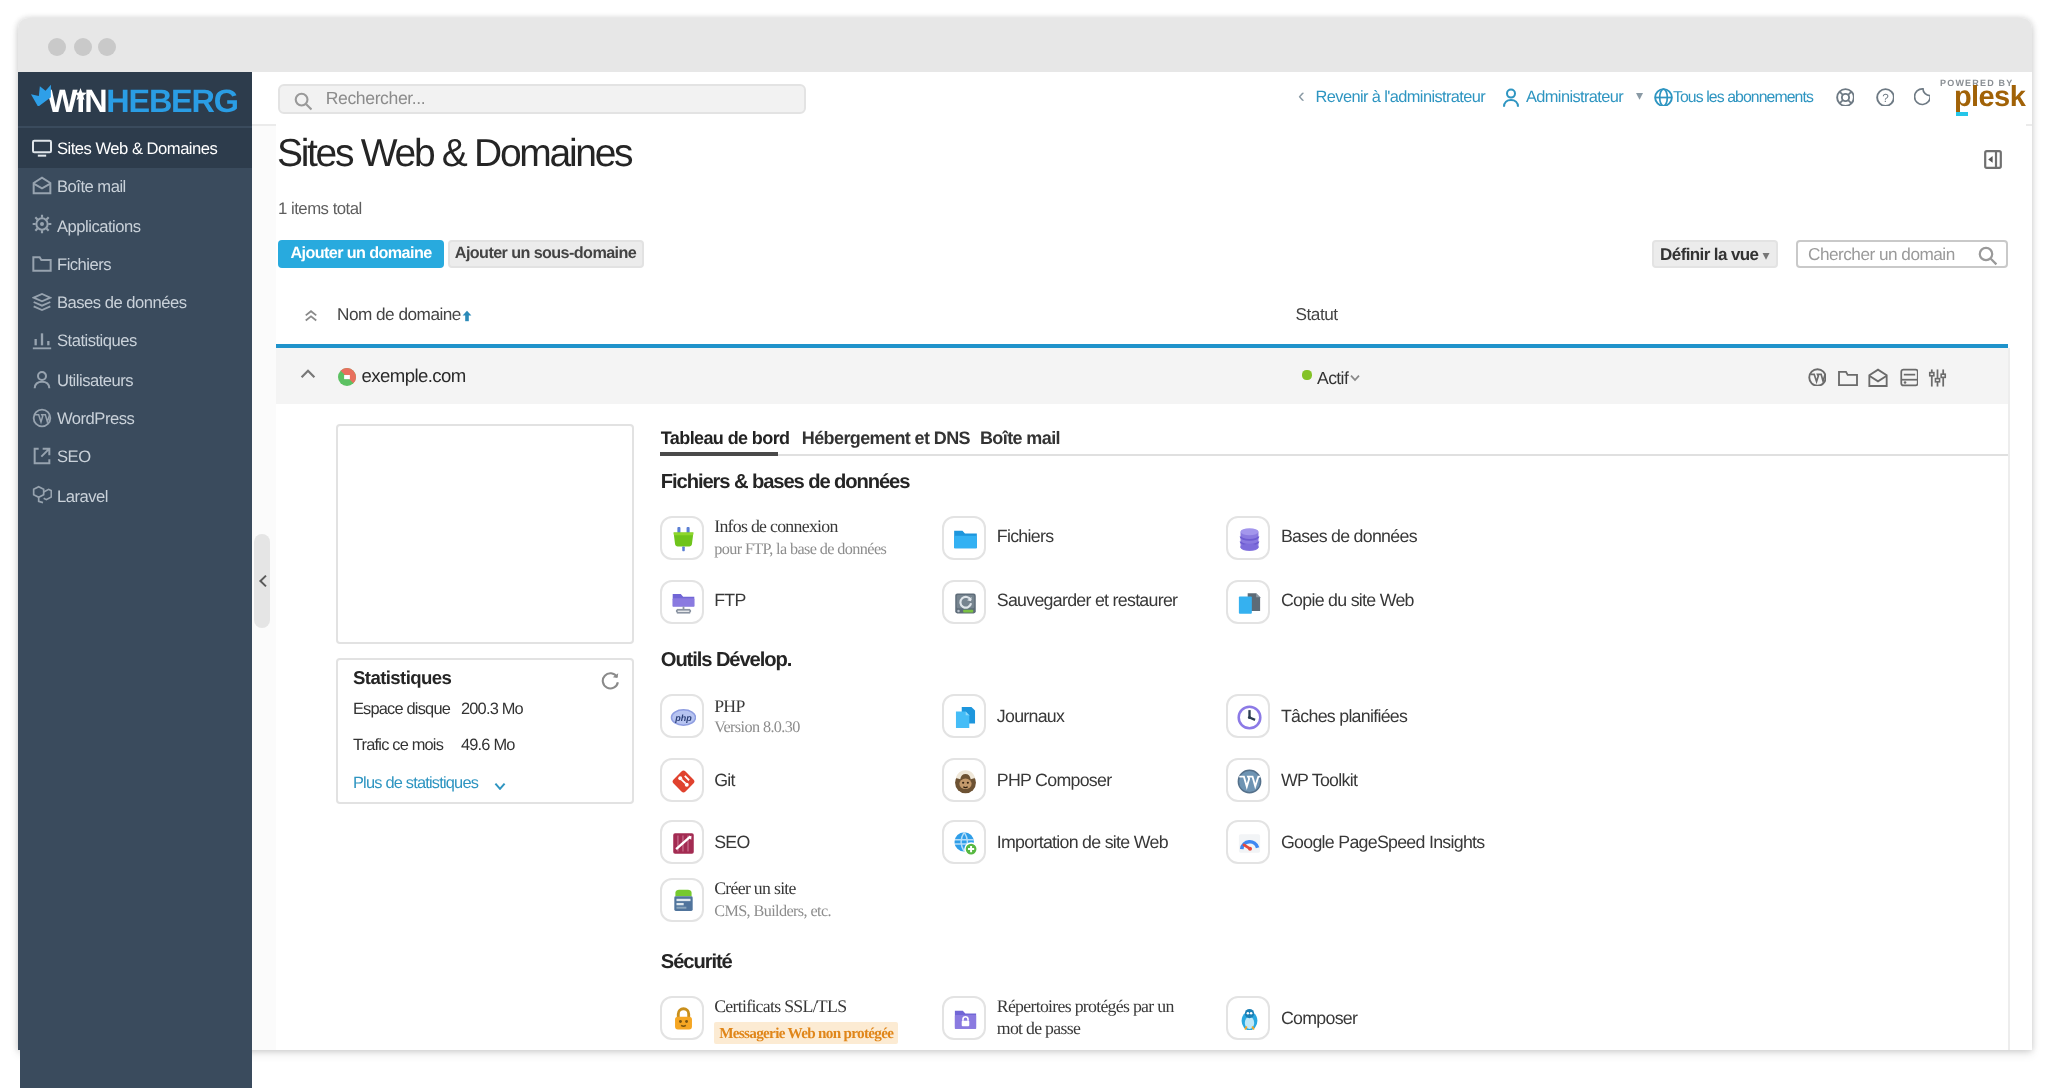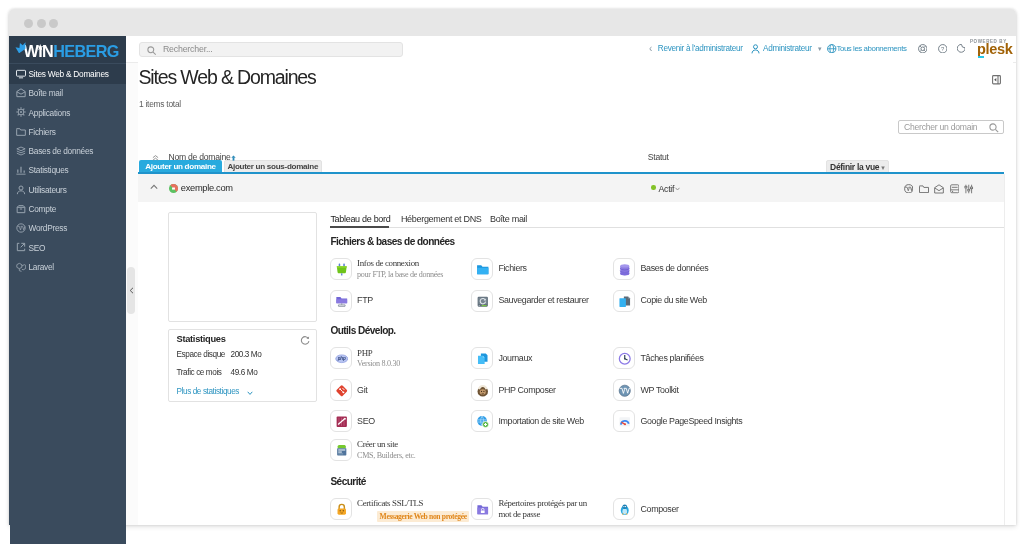--- a/index.html
+++ b/index.html
@@ -24,45 +24,45 @@
 #topbar { position:absolute; left:117px; top:27px; right:0; height:26.5px; background:#fff; border-bottom:1px solid #ebebeb; }
 #search { position:absolute; left:12.9px; top:6.3px; width:264px; height:14.5px; background:#f2f2f2; border:1px solid #e3e3e3;
   border-radius:3px; color:#8b8b8b; font-size:8.8px; letter-spacing:-0.2px; line-height:12.5px; padding-left:23px; }
 #search svg { position:absolute; left:7px; top:2.8px; }
 .tl { position:absolute; top:0; height:26.5px; line-height:26.5px; color:#2e95c1; font-size:8.2px; letter-spacing:-0.3px; white-space:nowrap; }
 .tlic { position:absolute; top:50%; }
 #content { position:absolute; left:129px; top:53px; width:875px; height:463px; background:#fff; font-size:9.5px; color:#333; }
 h1 { position:absolute; left:0.5px; top:4px; font-size:19.5px; font-weight:normal; color:#252525; letter-spacing:-1.15px; }
 #viewicon { position:absolute; left:853.5px; top:13px; }
 #itemstotal { position:absolute; left:1px; top:37px; font-size:8.4px; letter-spacing:-0.25px; color:#5e5e5e; }
-.btn { position:absolute; font-size:8.1px; letter-spacing:-0.3px; font-weight:bold; text-align:center; border-radius:2px; height:14px; line-height:14px; white-space:nowrap;margin-top:40px; }
+.btn { position:absolute; font-size:8.1px; letter-spacing:-0.3px; font-weight:bold; text-align:center; border-radius:2px; height:14px; line-height:14px; white-space:nowrap; }
 #btn1 { left:1px; top:58px; width:83px; background:#28aade; color:#fff; }
 #btn2 { left:85.5px; top:58px; width:98.5px; background:#ececec; color:#444; border:1px solid #e2e2e2; line-height:12px;text-align:center; }
 #btnview { left:687.6px; top:58px; width:63.4px; background:#ececec; color:#333; border:1px solid #e3e3e3; line-height:12px; font-size:8.5px; }
 #searchdom { position:absolute; left:760px; top:57.5px; width:106px; height:14.5px; border:1px solid #c9c9c9; border-radius:2px;
   font-size:8.6px; letter-spacing:-0.25px; color:#9a9a9a; line-height:12.5px; padding-left:5px; background:#fff; }
 #thead { position:absolute; left:0; top:0; width:866px; color:#444; font-size:8.6px; letter-spacing:-0.25px; }
 #bluebar { position:absolute; left:0; top:109.6px; width:866px; height:2.8px; background:#1f93cb; }
 #drow { position:absolute; left:0; top:112.4px; width:866px; height:27.6px; background:#f4f4f4; font-size:9.3px; letter-spacing:-0.3px; }
 #dexp { position:absolute; left:0; top:140px; width:866px; height:323px; background:#fff; }
 #preview { position:absolute; left:30px; top:10px; width:149px; height:110px; border:1px solid #e2e2e2; border-radius:2px; background:#fff; }
 #stats { position:absolute; left:30px; top:127.4px; width:149px; height:73px; border:1px solid #e2e2e2; border-radius:2px; background:#fff; font-size:8.2px; letter-spacing:-0.4px; color:#333; }
 #tabs { position:absolute; left:192.4px; top:10.5px; width:673.6px; height:15px; border-bottom:1px solid #e0e0e0; font-size:9px; letter-spacing:-0.3px; color:#333; }
-.tab { position:absolute; top:1.2px; white-space:nowrap; }
+.tab { position:absolute; top:1.2px; white-space:nowrap;font-weight:bold; }
 .tab.on { color:#222; }
 #tabline { position:absolute; left:0; top:13.5px; width:59px; height:2px; background:#4a4a4a; }
 .sechead { position:absolute; left:192.4px; font-size:10.1px; letter-spacing:-0.55px; font-weight:bold; color:#252525; white-space:nowrap; }
 .item { position:absolute; }
 .ibox { position:absolute; left:0; top:0; width:22px; height:22px; background:#fff; border:1px solid #e3e3e3; border-radius:6px; }
 .ibox svg { position:absolute; left:4px; top:4px; width:13.5px; height:13.5px; }
 .ilab { position:absolute; left:27.6px; white-space:nowrap; color:#383838; font-size:8.9px; letter-spacing:-0.35px; }
 .ilab .sub { display:block; color:#8d8d8d; font-size:8.1px; letter-spacing:-0.3px; margin-top:1.8px; }
 .one .ilab { top:5.8px; }
 .two .ilab { top:0.5px;font-family:Liberation Serif, serif; }
-.badgewrap { display:block; margin-top:1.5px;margin-left:20px; }
+.badgewrap { display:block; margin-top:1.5px; }
 .badge { display:inline-block; background:#fcebd3; color:#e0861a; font-size:7.6px; letter-spacing:-0.35px; font-weight:bold; padding:1px 2.5px 1.5px; margin-top:1px; border-radius:1px; }
 </style>
 </head>
 <body>
 <div id="win">
   <div id="chrome">
     <div class="dot" style="left:15.3px"></div>
     <div class="dot" style="left:27.6px"></div>
     <div class="dot" style="left:39.9px"></div>
   </div>
@@ -115,27 +115,20 @@
             <line x1="0.5" y1="11" x2="11.5" y2="11" stroke="#97a3af" stroke-width="1.1"></line>
           </svg>
           <span>Statistiques</span>
         </div>
       <div class="mi">
           <svg width="10" height="10" viewBox="0 0 12 12">
             <circle cx="6" cy="3.6" r="2.4" fill="none" stroke="#97a3af" stroke-width="1.2"></circle>
             <path d="M1.6 11 C1.6 8.4 3.5 7 6 7 C8.5 7 10.4 8.4 10.4 11" fill="none" stroke="#97a3af" stroke-width="1.2"></path>
           </svg>
           <span>Utilisateurs</span>
-        </div>
-      <div class="mi">
-          <svg width="10" height="10" viewBox="0 0 12 12">
-            <path d="M1.4 4 L3.2 2 L8.8 2 L10.6 4 L10.6 10.4 L1.4 10.4 Z" fill="none" stroke="#97a3af" stroke-width="1.2"></path>
-            <path d="M1.4 4 L10.6 4 M4.6 6 L7.4 6" stroke="#97a3af" stroke-width="1.2"></path>
-          </svg>
-          <span>Compte</span>
         </div>
       <div class="mi">
           <svg width="10" height="10" viewBox="0 0 12 12">
             <circle cx="6" cy="6" r="5" fill="none" stroke="#97a3af" stroke-width="1.1"></circle>
             <path d="M1.6 4 L4 4 L5.4 8.4 L6.4 5 L5.9 4 L8 4 L9.2 8.2 L10.6 4" fill="none" stroke="#97a3af" stroke-width="0.9"></path>
           </svg>
           <span>WordPress</span>
         </div>
       <div class="mi">
           <svg width="10" height="10" viewBox="0 0 12 12">

